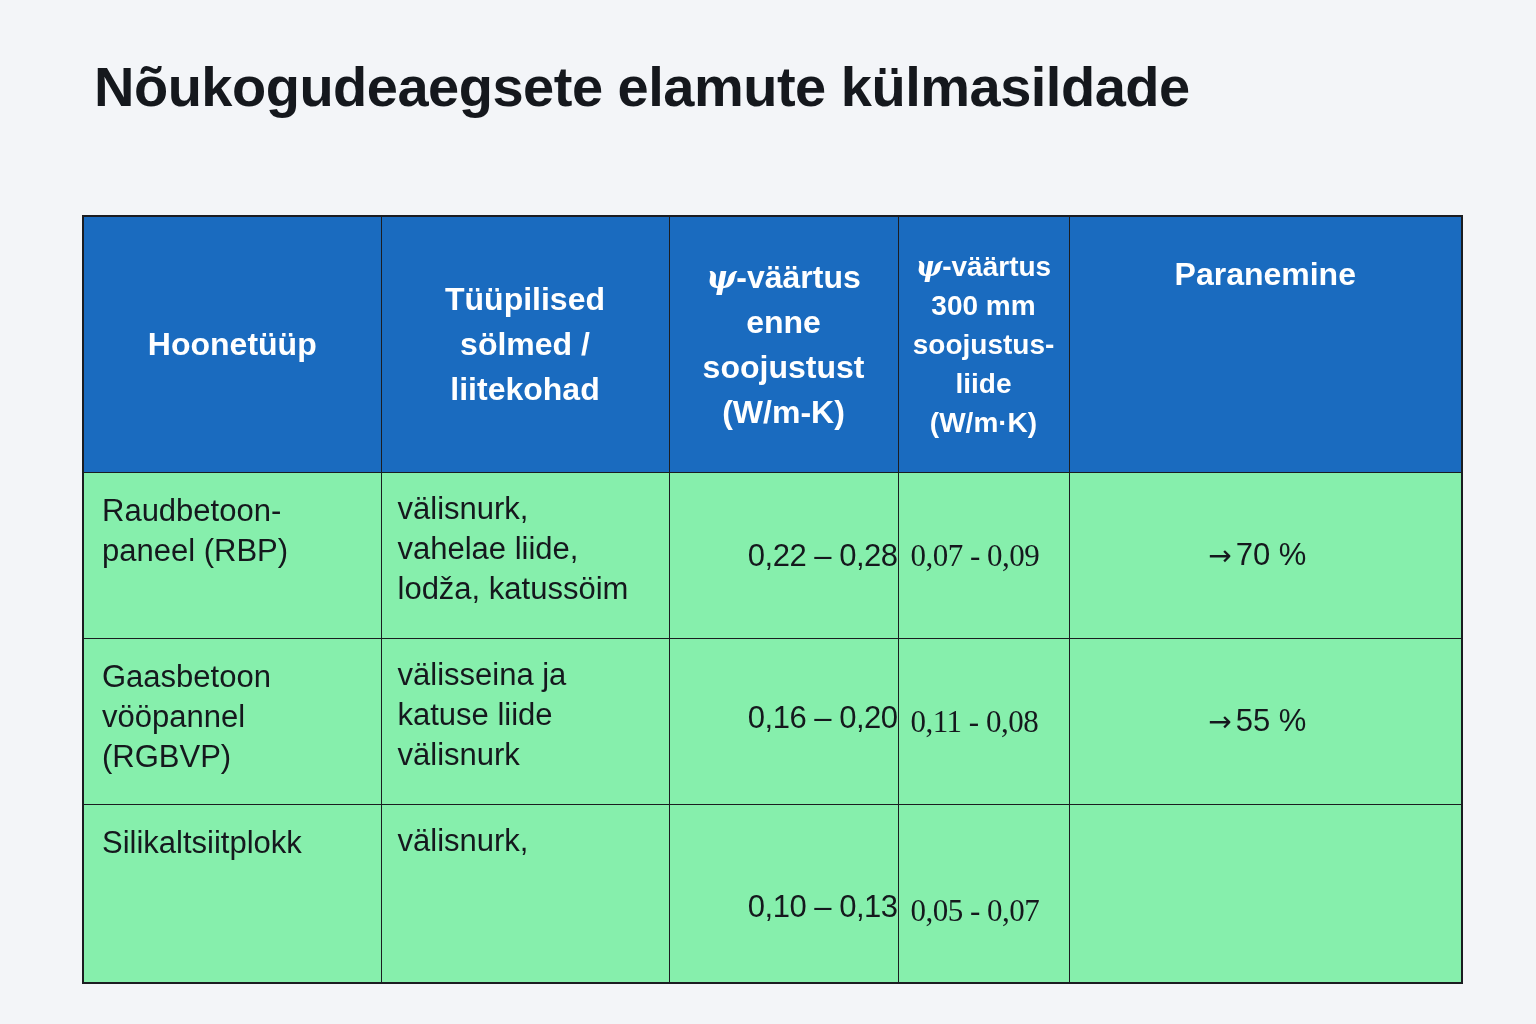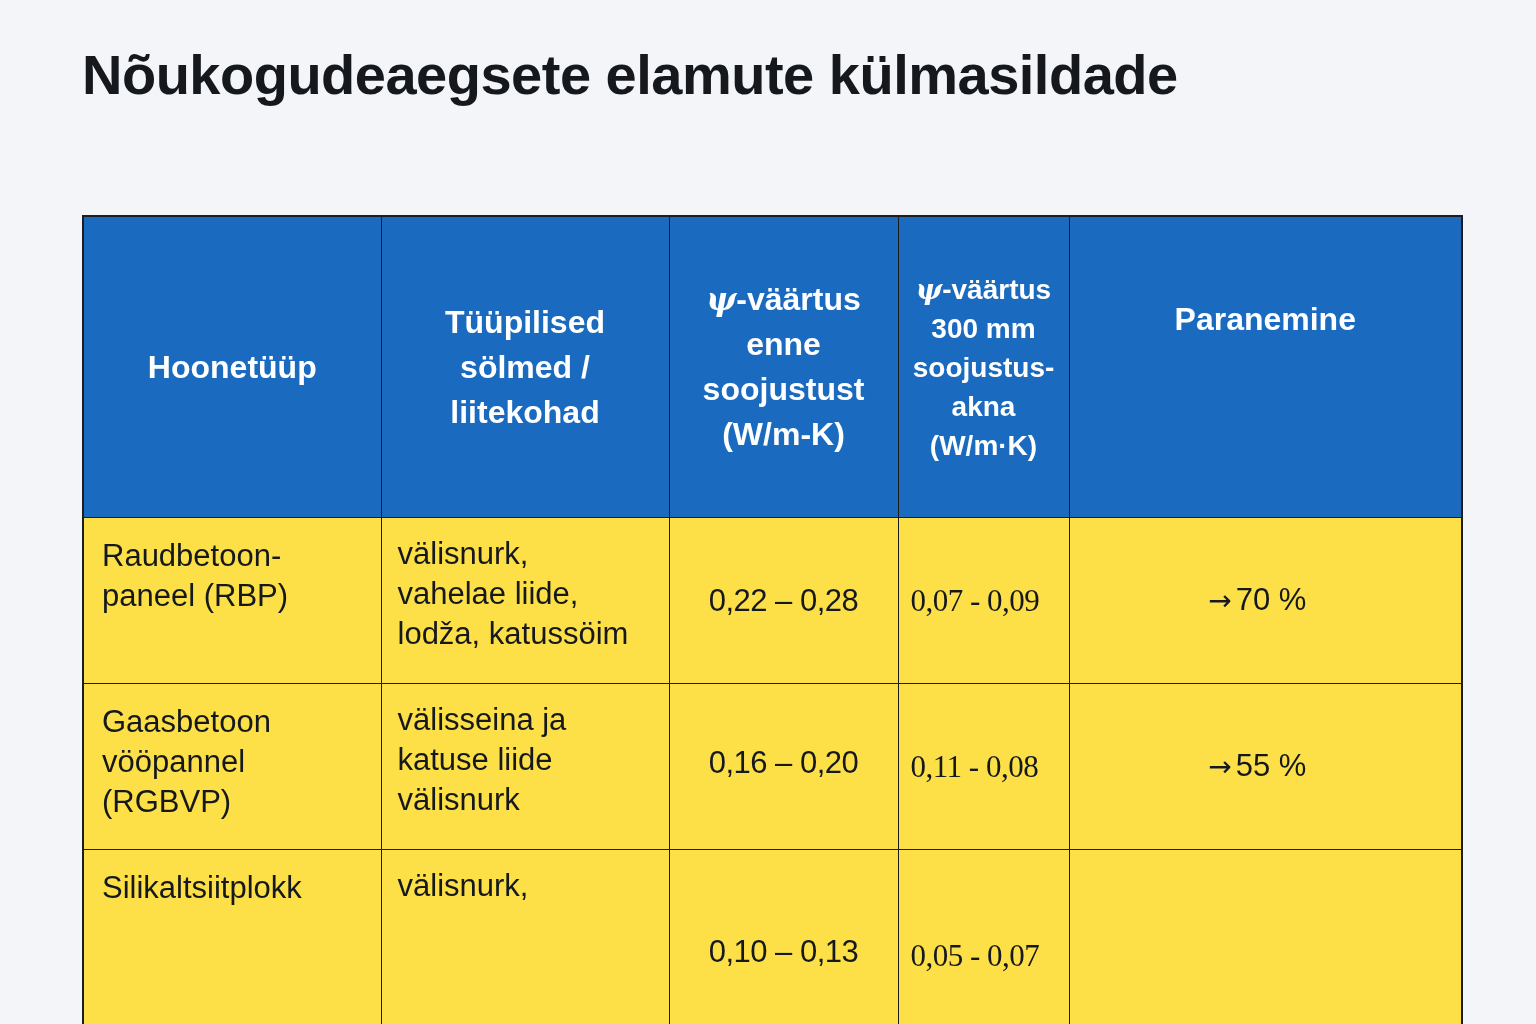--- a/index.html
+++ b/index.html
@@ -13,21 +13,21 @@
     body {
       position: relative;
       font-family: "Liberation Sans", sans-serif;
       color: #1a1c20;
     }
     .title {
       position: absolute;
       left: 82px;
       top: 40px;
       width: 1300px;
-      margin: 0;
+      margin: 12px;
       font-family: "Liberation Sans", sans-serif;
       font-weight: 700;
       font-size: 56px;
       line-height: 70px;
       letter-spacing: -0.5px;
       color: #15181d;
     }
     .title span { display: block; }
     table.data {
       position: absolute;
@@ -51,44 +51,44 @@
       text-align: center;
       vertical-align: middle;
       height: 220px;
     }
     table.data th.narrow {
       font-size: 28px;
       line-height: 39px;
     }
     table.data th.top {
       vertical-align: top;
-      padding-top: 80px;
+      padding-top: 35px;
     }
     table.data th.psi-head .psi {
       font-style: italic;
       font-family: "DejaVu Serif", serif;
       font-weight: 700;
     }
     table.data td {
-      background: #fde047;
+      background: #86efac;
       font-size: 31px;
       line-height: 40px;
       vertical-align: top;
       color: #15181d;
     }
     td.cell-type {
       padding: 18px 18px 0 18px !important;
       font-size: 32px;
       line-height: 45px;
     }
     td.cell-nodes {
       padding: 16px 16px 0 16px !important;
     }
     td.cell-num {
-      text-align: center;
+      text-align: right;
       vertical-align: middle !important;
       font-size: 32px;
       white-space: nowrap;
       letter-spacing: -0.5px;
     }
     td.cell-num.before { padding-bottom: 8px; }
     td.cell-num.after { text-align: left; padding-left: 12px !important; overflow: hidden; font-family: Liberation Serif, serif; }
     td.cell-gain {
       text-align: center;
       vertical-align: middle !important;
@@ -132,21 +132,21 @@
       <th class="psi-head">
         <span class="line"><span class="psi">ψ</span><span>-väärtus</span></span>
         <span class="line">enne</span>
         <span class="line">soojustust</span>
         <span class="line">(W/m-K)</span>
       </th>
       <th class="psi-head narrow">
         <span class="line"><span class="psi">ψ</span><span>-väärtus</span></span>
         <span class="line">300 mm</span>
         <span class="line">soojustus-</span>
-        <span class="line">akna</span>
+        <span class="line">liide</span>
         <span class="line">(W/m·K)</span>
       </th>
       <th class="top">
         <span class="line">Paranemine</span>
       </th>
     </tr>
   </thead>
   <tbody>
     <tr class="r1">
       <td class="cell-type">

